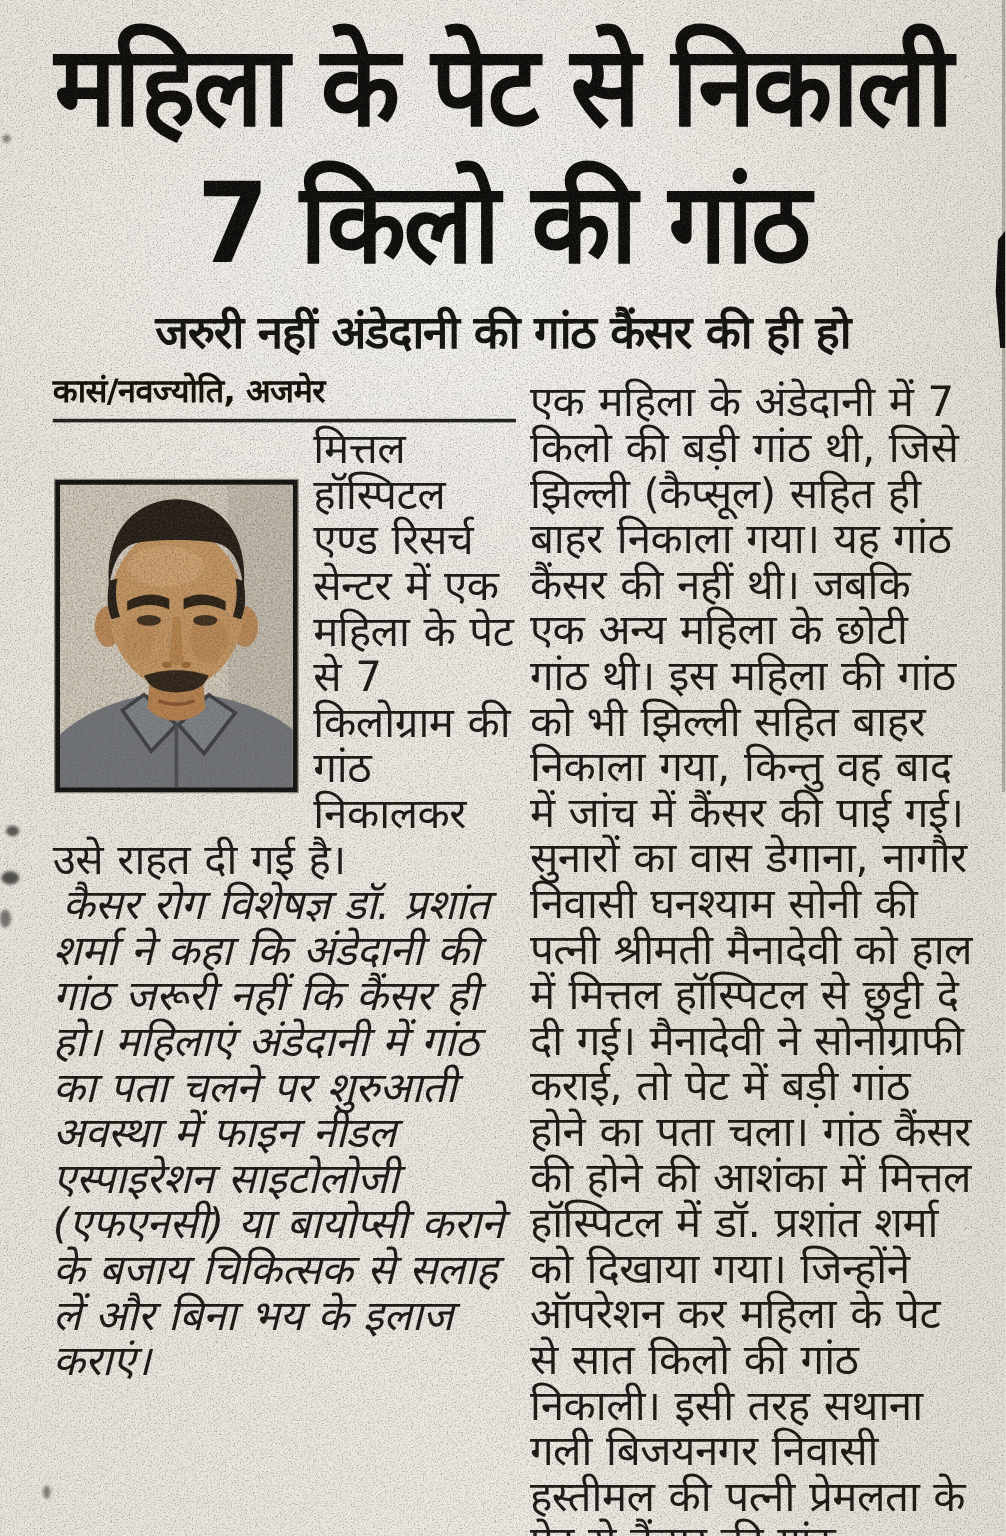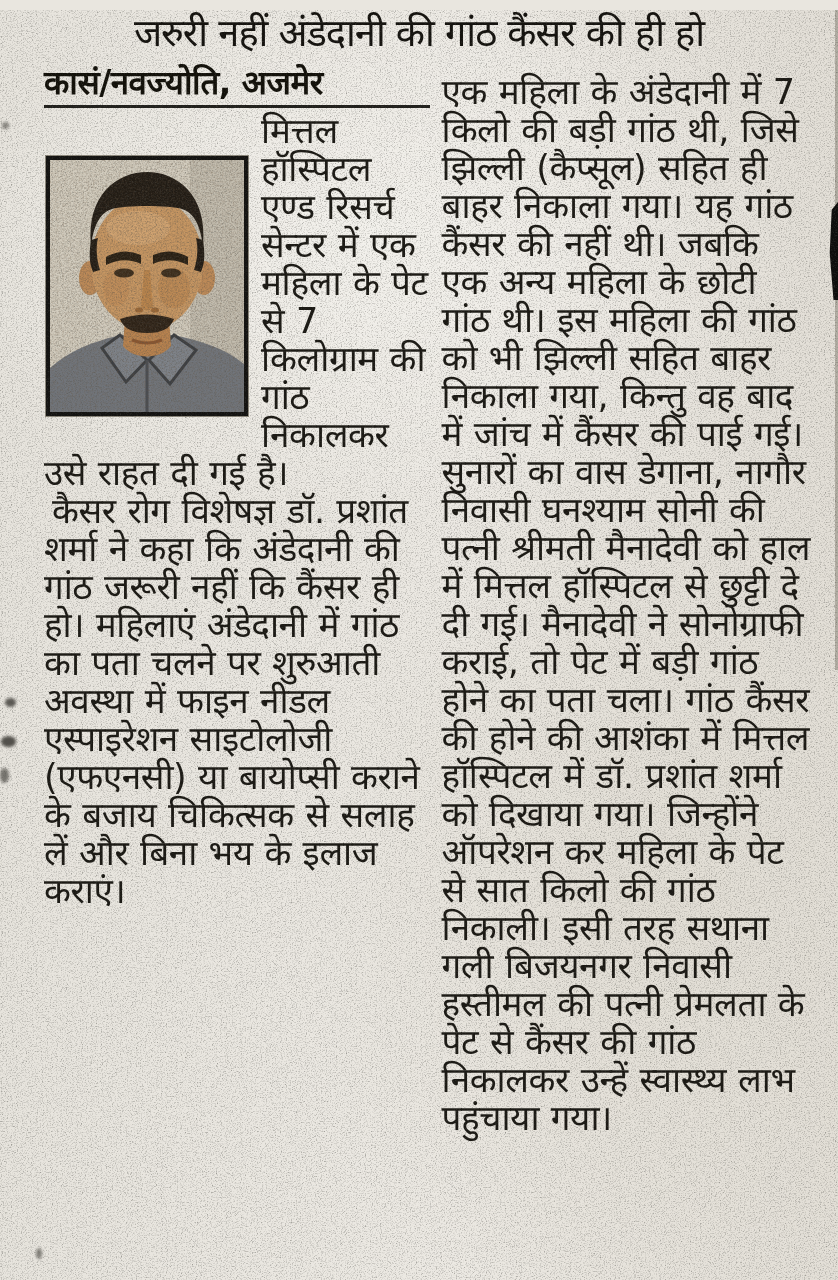--- a/index.html
+++ b/index.html
@@ -43,57 +43,57 @@
     font-size: 86px;
     line-height: 114px;
     white-space: nowrap;
     transform: scaleY(1.08);
   }
   .subheadline {
     margin-top: 10px;
     text-align: center;
     font-size: 38px;
     line-height: 46px;
-    font-weight: 400;
+    font-weight: 700;
     color: #14120e;
     letter-spacing: -1px;
     white-space: nowrap;
   }
   
   .columns {
     display: flex;
     align-items: flex-start;
     padding: 10px 26px 0 44px;
     gap: 12px;
   }
   .col {
     box-sizing: border-box;
   }
   .col-left  { width: 51%; }
   .col-right { width: 49%; padding-top: 7px; }
   .byline {
-    font-size: 33px;
+    font-size: 27px;
     line-height: 34px;
     font-weight: 700;
     color: #121009;
     padding-bottom: 5px;
     border-bottom: 3px solid #21201c;
     margin-bottom: 4px;
     letter-spacing: -0.5px;
     white-space: nowrap;
   }
   .para {
     margin: 0;
     font-size: 35px;
     line-height: 38px;
     color: #1b1914;
     letter-spacing: -0.4px;
     word-spacing: 1px;
   }
-  .para.indent-sm { text-indent: 8px; }
+  .para.indent-sm { text-indent: 8px; font-style: italic; }
   .para.indent    { text-indent: 44px; }
   
   .photo-float {
     float: left;
     width: 194px;
     height: 252px;
     margin: 44px 13px 8px 2px;
     border: 4px solid #141311;
     background: #cfc9bb;
     box-shadow: 0 0 0 1px #8d887c;
@@ -138,20 +138,24 @@
   .smudge.s4 { left: 36px; top: 1238px; width: 6px;  height: 11px; opacity: .55; }
   .smudge.s5 { left: 2px;  top: 112px;  width: 7px;  height: 7px;  opacity: .5;  }
 </style>
 </head>
 <body>
 
 <div class="page">
 
   <div class="content">
 
+    <h1 class="headline">
+      <span class="hl-line">महिला के पेट से निकाली</span>
+      <span class="hl-line">7 किलो की गांठ</span>
+    </h1>
 
     <div class="subheadline">जरुरी नहीं अंडेदानी की गांठ कैंसर की ही हो</div>
 
     <div class="columns">
 
       <div class="col col-left">
         <div class="byline">कासं/नवज्योति, अजमेर</div>
 
         <p class="para">
           <span class="photo-float">

